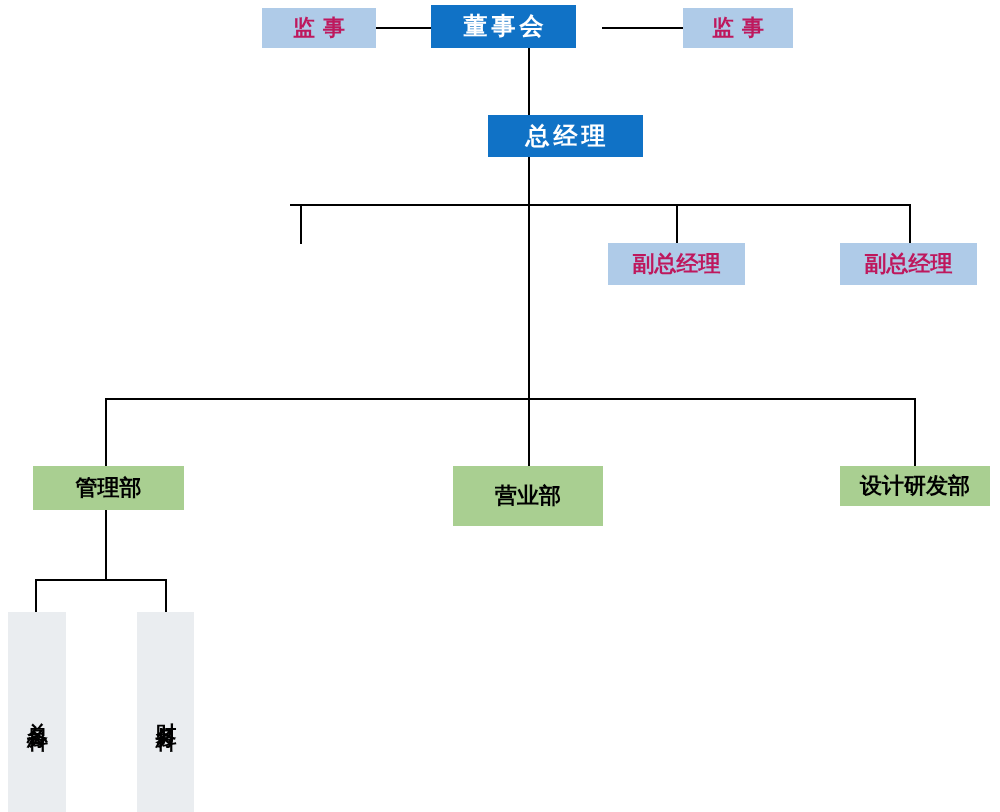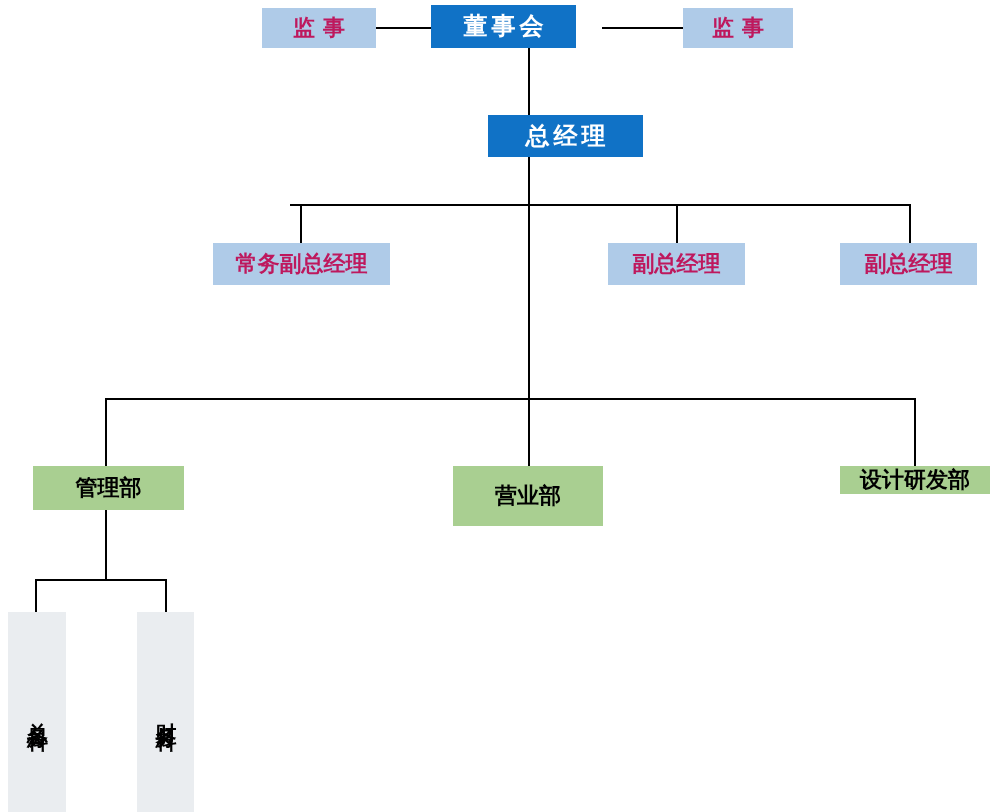--- a/index.html
+++ b/index.html
@@ -99,37 +99,36 @@
   <div class="edge edge-v" style="left:528px; top:157px; height:47px;"></div>
 
   <div class="edge edge-h" style="left:290px; top:204px; width:621px;"></div>
 
   <div class="edge edge-v" style="left:300px; top:204px; height:40px;"></div>
   <div class="edge edge-v" style="left:676px; top:204px; height:40px;"></div>
   <div class="edge edge-v" style="left:909px; top:204px; height:40px;"></div>
 
   <div class="edge edge-v" style="left:528px; top:204px; height:195px;"></div>
 
-  <div class="node node-secondary" style="left:213px; top:243px; width:177px; height:42px;">常务副总经理</div>
 
   <div class="node node-secondary" style="left:608px; top:243px; width:137px; height:42px;">副总经理</div>
 
   <div class="node node-secondary" style="left:840px; top:243px; width:137px; height:42px;">副总经理</div>
 
   <div class="edge edge-h" style="left:105px; top:398px; width:811px;"></div>
 
   <div class="edge edge-v" style="left:105px; top:398px; height:68px;"></div>
   <div class="edge edge-v" style="left:528px; top:398px; height:68px;"></div>
   <div class="edge edge-v" style="left:914px; top:398px; height:68px;"></div>
 
   <div class="node node-dept" style="left:33px; top:466px; width:151px; height:44px;">管理部</div>
 
   <div class="node node-dept" style="left:453px; top:466px; width:150px; height:60px;">营业部</div>
 
-  <div class="node node-dept" style="left:840px; top:466px; width:150px; height:28px;">设计研发部</div>
+  <div class="node node-dept" style="left:840px; top:466px; width:150px; height:40px;">设计研发部</div>
 
   <div class="edge edge-v" style="left:105px; top:510px; height:71px;"></div>
   <div class="edge edge-h" style="left:35px; top:579px; width:132px;"></div>
   <div class="edge edge-v" style="left:35px; top:579px; height:33px;"></div>
   <div class="edge edge-v" style="left:165px; top:579px; height:33px;"></div>
 
   <div class="node node-section" style="left:8px; top:612px; width:58px; height:200px;">
     <span class="vtext">总务科</span>
   </div>
 

